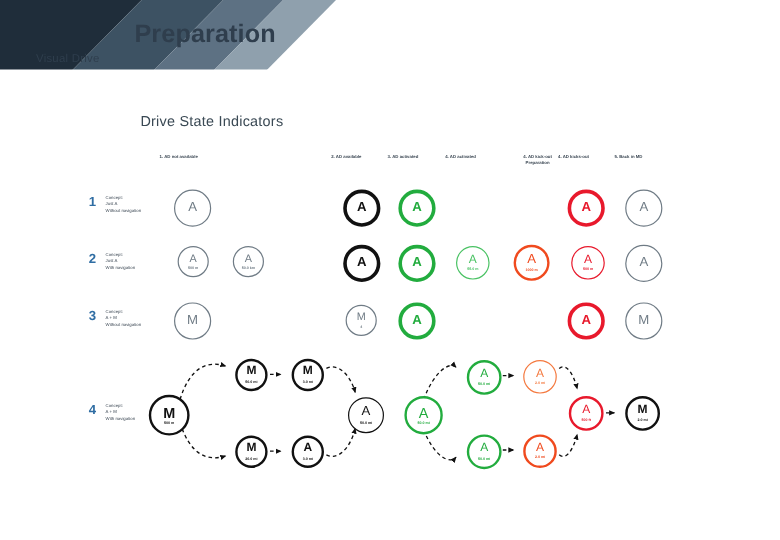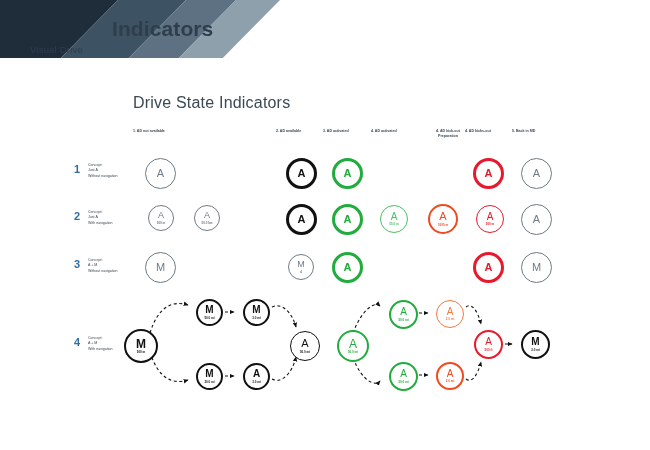--- a/index.html
+++ b/index.html
@@ -17,22 +17,22 @@
   .title{
     position:absolute;left:112px;top:17px;
     font-size:21px;font-weight:700;letter-spacing:.1px;color:#2f3e4d;
   }
   .subtitle{
     position:absolute;left:30px;top:44px;
     font-size:9.5px;font-weight:400;color:#2f3e4d;letter-spacing:.2px;
   }
 
   .section-title{
-    position:absolute;left:133px;top:94px;
-    font-size:16px;font-weight:400;color:#3a4954;letter-spacing:.2px;
+    position:absolute;left:117px;top:94px;
+    font-size:12px;font-weight:400;color:#3a4954;letter-spacing:.2px;
   }
 
   
   .col-head{
     position:absolute;top:129px;
     font-size:3.6px;font-weight:700;color:#3b4753;
     line-height:1.35;white-space:pre-line;width:60px;
   }
   .col-head.center{text-align:center;}
 
@@ -65,21 +65,21 @@
     <svg width="310" height="75" viewBox="0 0 310 75">
       <polygon points="0,0 118,0 44,75 0,75" fill="#1f2d3a"></polygon>
       <polygon points="118,0 186,0 112,75 44,75" fill="#3d5263"></polygon>
       <polygon points="186,0 236,0 162,75 112,75" fill="#5d7183"></polygon>
       <polygon points="236,0 280,0 206,75 162,75" fill="#8fa0ad"></polygon>
       <polygon points="0,58 310,58 310,75 0,75" fill="#ffffff"></polygon>
       <polygon points="0,40 92,40 44,75 0,75" fill="#ffffff" opacity="0"></polygon>
     </svg>
   </div>
 
-  <div class="title">Indicators</div>
+  <div class="title">Preparation</div>
   <div class="subtitle">Visual Drive</div>
   <div class="section-title">Drive State Indicators</div>
 
   <div class="col-head" style="left:133px">1. AD not available</div>
   <div class="col-head" style="left:276px">2. AD available</div>
   <div class="col-head" style="left:323px">3. AD activated</div>
   <div class="col-head" style="left:371px">4. AD activated</div>
   <div class="col-head center" style="left:418px">4. AD kick-out
 Preparation</div>
   <div class="col-head" style="left:465px">4. AD kicks-out</div>

